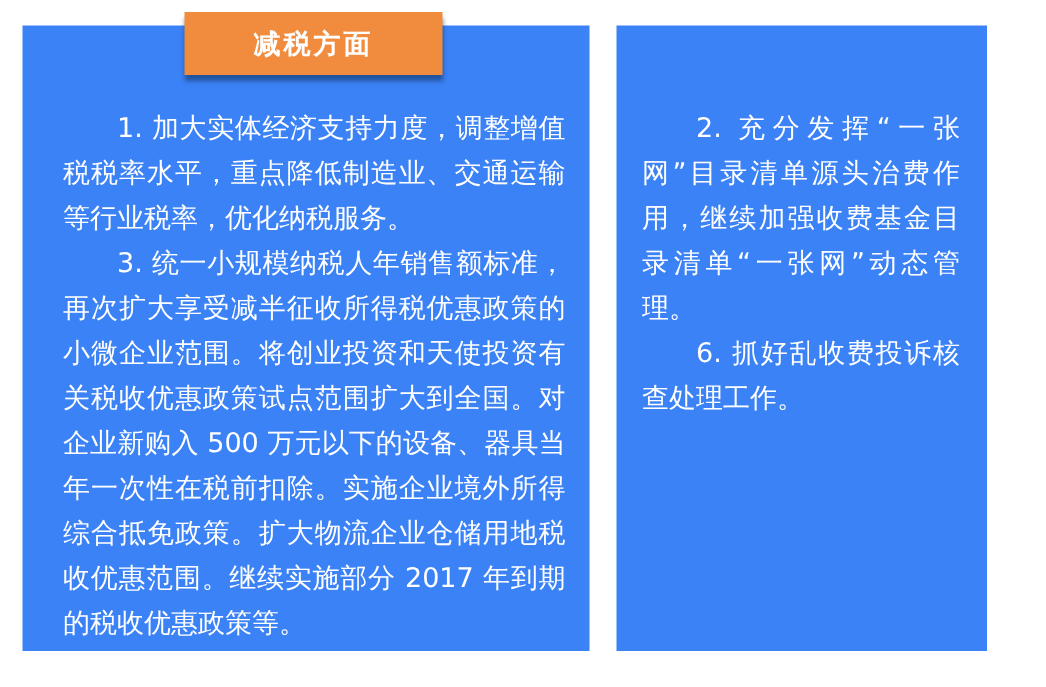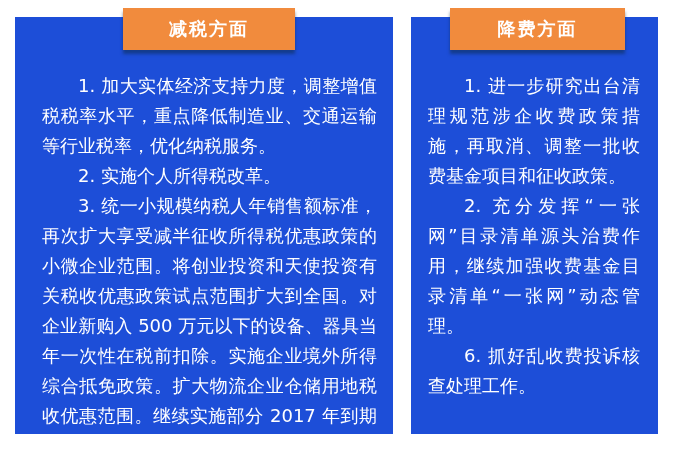--- a/index.html
+++ b/index.html
@@ -8,21 +8,21 @@
     background:#ffffff;
     font-family:"DejaVu Sans","Liberation Sans",sans-serif;
     position:relative;
     overflow:hidden;
   }
   .canvas{position:absolute;inset:0;}
   .panel{
     position:absolute;
     top:17px;
     height:417px;
-    background:#1d4ed8;
+    background:#3b82f6;
     box-sizing:border-box;
   }
   .panel-left{left:15px;width:378px;}
   .panel-right{left:411px;width:247px;}
   .tab{
     position:absolute;
     top:-9px;
     height:42px;
     background:#F18B3D;
     color:#ffffff;
@@ -58,29 +58,24 @@
 <body>
 
 <div class="canvas">
 
   <section class="panel panel-left">
     <div class="tab">
       <span>减税方面</span>
     </div>
     <div class="content">
       <p>1. 加大实体经济支持力度，调整增值税税率水平，重点降低制造业、交通运输等行业税率，优化纳税服务。</p>
-      <p>2. 实施个人所得税改革。</p>
       <p>3. 统一小规模纳税人年销售额标准，再次扩大享受减半征收所得税优惠政策的小微企业范围。将创业投资和天使投资有关税收优惠政策试点范围扩大到全国。对企业新购入 500 万元以下的设备、器具当年一次性在税前扣除。实施企业境外所得综合抵免政策。扩大物流企业仓储用地税收优惠范围。继续实施部分 2017 年到期的税收优惠政策等。</p>
     </div>
   </section>
 
   <section class="panel panel-right">
-    <div class="tab">
-      <span>降费方面</span>
-    </div>
     <div class="content">
-      <p>1. 进一步研究出台清理规范涉企收费政策措施，再取消、调整一批收费基金项目和征收政策。</p>
       <p>2. 充分发挥“一张网”目录清单源头治费作用，继续加强收费基金目录清单“一张网”动态管理。</p>
       <p>6. 抓好乱收费投诉核查处理工作。</p>
     </div>
   </section>
 
 </div>
 
 </body></html>

